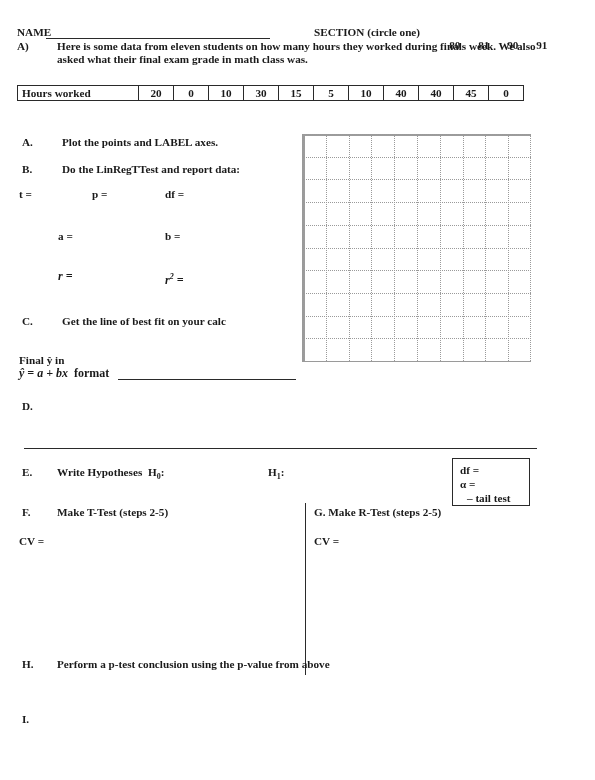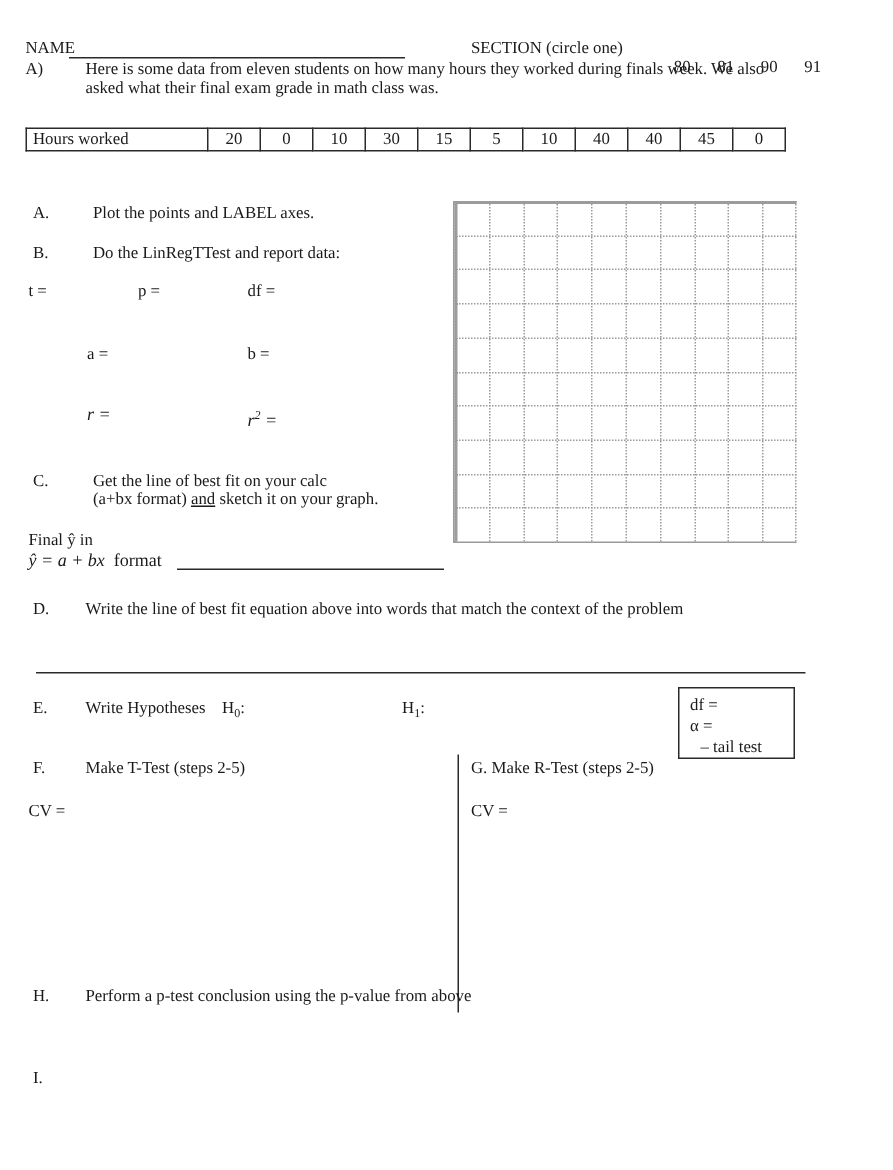--- a/index.html
+++ b/index.html
@@ -11,21 +11,21 @@
     width: 595px;
     height: 780px;
     position: relative;
     font-family: "Liberation Serif", "DejaVu Serif", serif;
     color: #1a1a1a;
     overflow: hidden;
   }
   .page {
     position: absolute;
     left: 0; top: 0;
-    width: 572px; height: 780px;
+    width: 572px; height: 780px; font-weight: bold;
   }
   .abs { position: absolute; }
   .t { font-size: 11.2px; line-height: 13px; white-space: pre; }
   .ital { font-family: "Liberation Serif", "DejaVu Serif", serif; font-style: italic; }
 
   
   #name-label { left: 17px; top: 26px; }
   #name-rule {
     left: 46px; top: 38px; width: 224px; height: 1px;
     background: #2a2a2a;
@@ -206,21 +206,20 @@
   <div class="abs t" id="lbl-t">t =</div>
   <div class="abs t" id="lbl-p">p =</div>
   <div class="abs t" id="lbl-df">df =</div>
   <div class="abs t" id="lbl-a">a =</div>
   <div class="abs t" id="lbl-b">b =</div>
   <div class="abs t ital" id="lbl-r">r =</div>
   <div class="abs t ital" id="lbl-r2"><span>r</span><span class="sup">2</span><span> =</span></div>
 
   <div class="abs t" id="q-C-letter">C.</div>
   <div class="abs t" id="q-C-line1">Get the line of best fit on your calc</div>
-  <div class="abs t" id="q-C-line2"><span>(a+bx format) </span><span class="uline">and</span><span> sketch it on your graph.</span></div>
 
   <div class="abs t" id="write-yhat-1">Final ŷ in</div>
   <div class="abs t" id="write-yhat-2"><span class="ital">ŷ = a + bx</span><span>  format</span></div>
   <div class="abs" id="yhat-rule"></div>
 
   <div class="abs" id="plot-grid">
     <div class="vline" style="left:0px"></div>
     <div class="vline" style="left:22.8px"></div>
     <div class="vline" style="left:45.6px"></div>
     <div class="vline" style="left:68.4px"></div>
@@ -238,21 +237,20 @@
     <div class="hline" style="top:68.1px"></div>
     <div class="hline" style="top:90.8px"></div>
     <div class="hline" style="top:113.5px"></div>
     <div class="hline" style="top:136.2px"></div>
     <div class="hline" style="top:158.9px"></div>
     <div class="hline" style="top:181.6px"></div>
     <div class="hline" style="top:204.3px"></div>
   </div>
 
   <div class="abs t" id="q-D-letter">D.</div>
-  <div class="abs t" id="q-D-text">Write the line of best fit equation above into words that match the context of the problem</div>
   <div class="abs" id="d-rule"></div>
 
   <div class="abs t" id="q-E-letter">E.</div>
   <div class="abs t" id="q-E-text">Write Hypotheses</div>
   <div class="abs t" id="h0-label"><span>H</span><span class="sub">0</span><span>:</span></div>
   <div class="abs t" id="h1-label"><span>H</span><span class="sub">1</span><span>:</span></div>
 
   <div class="abs" id="df-box">
     <span class="bl" id="df-line">df =</span>
     <span class="bl" id="alpha-line">α =</span>

